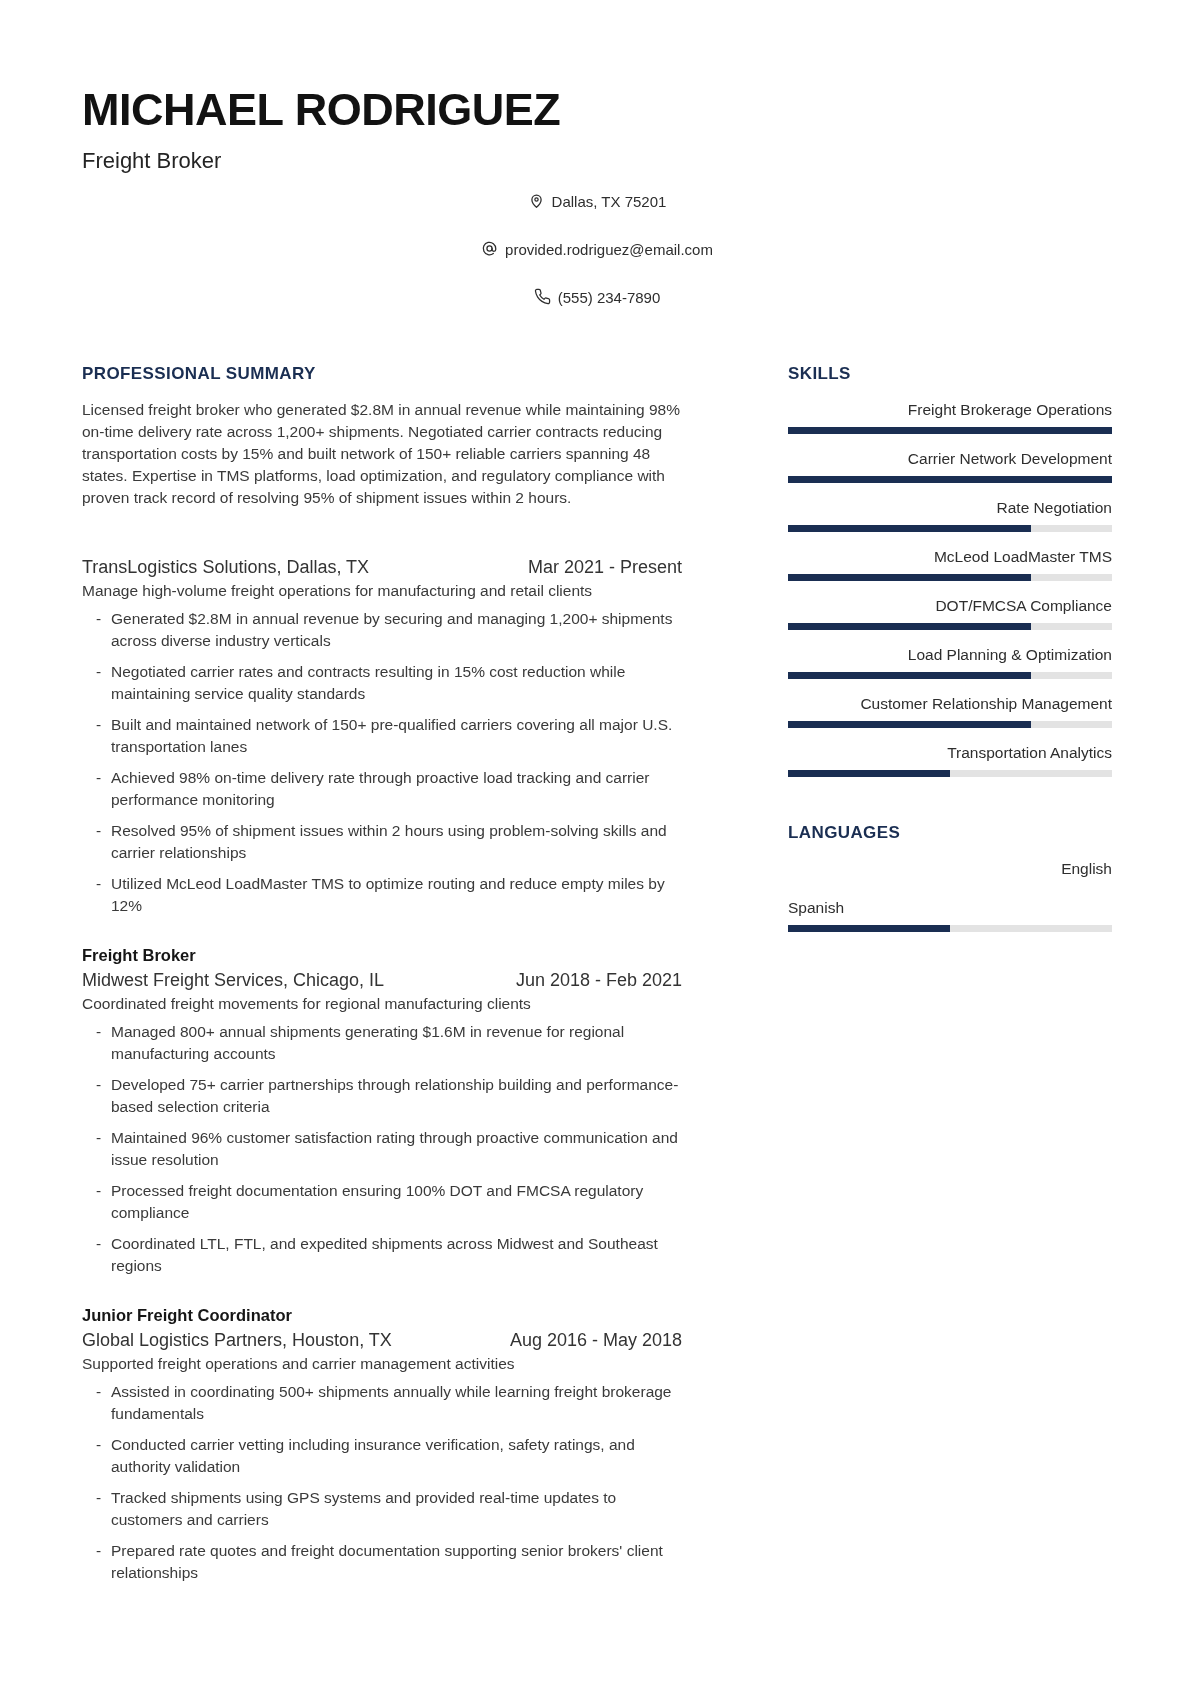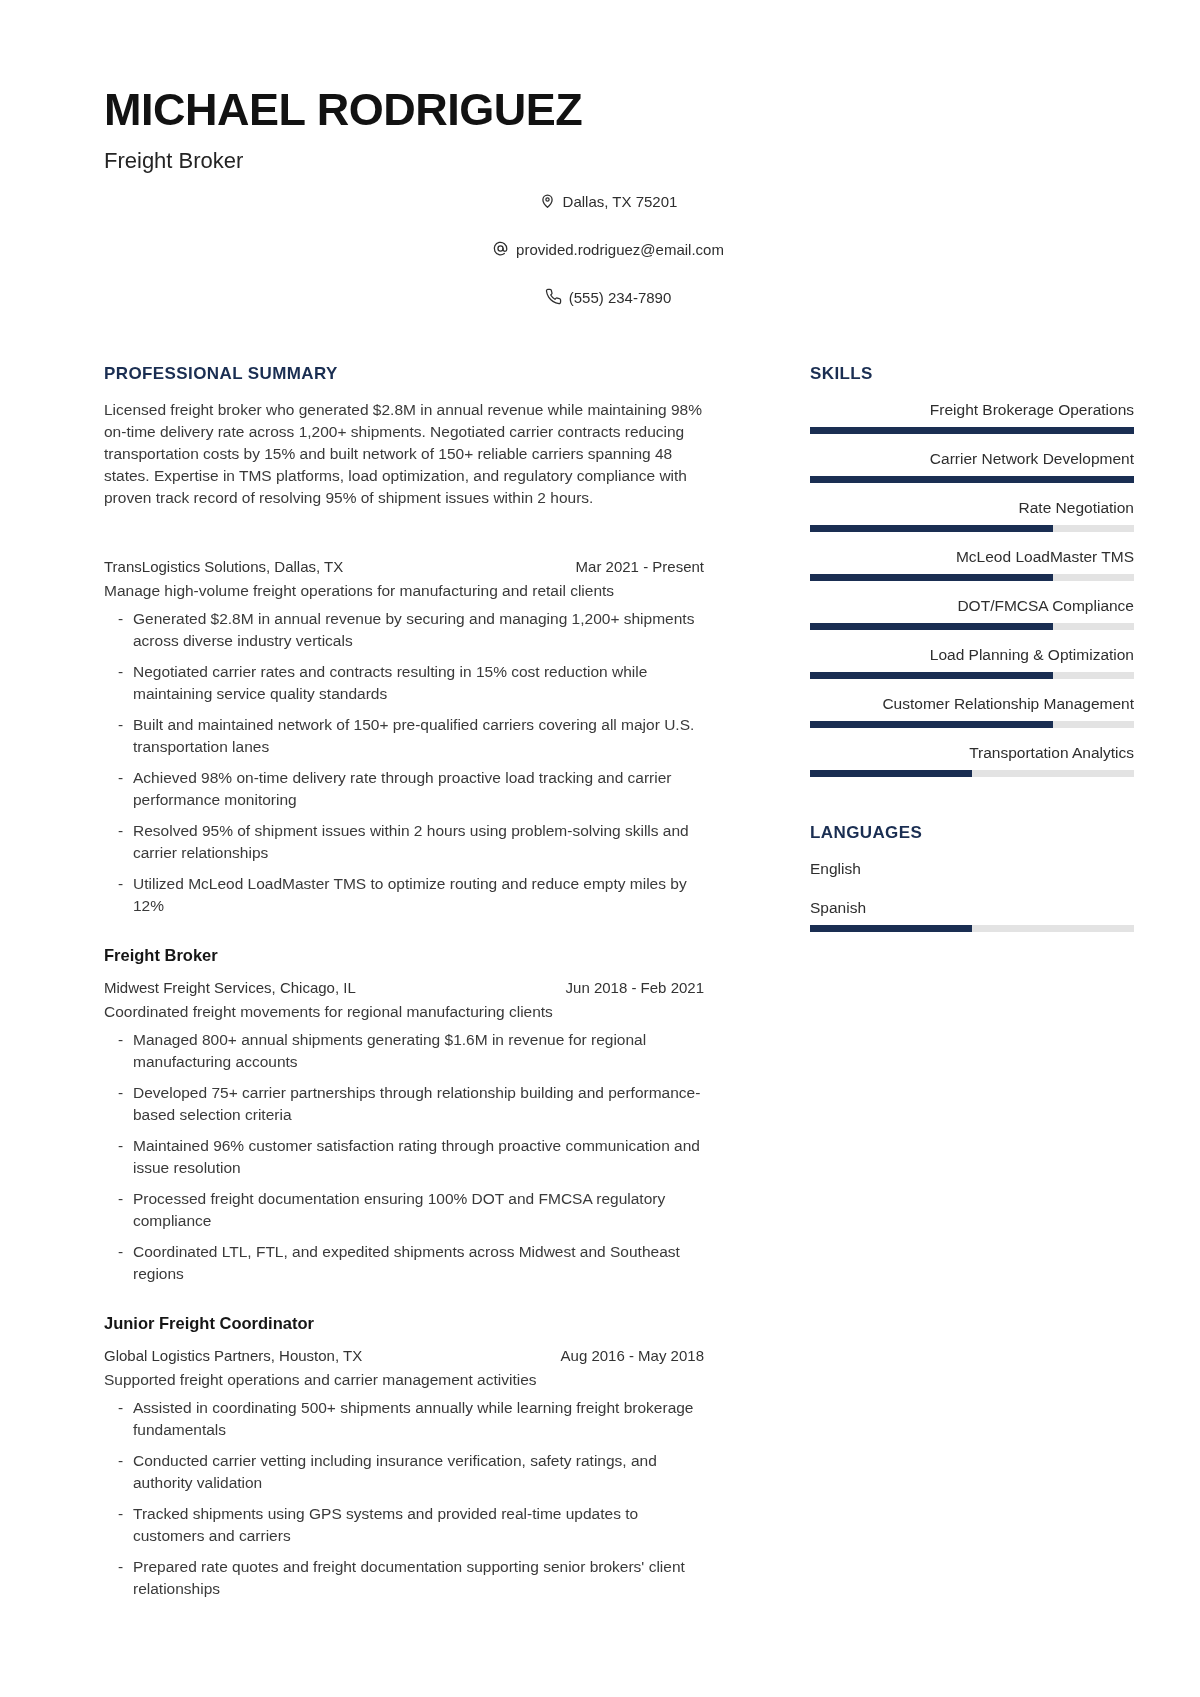--- a/index.html
+++ b/index.html
@@ -3,21 +3,21 @@
 <meta charset="utf-8">
 <style>
   * { margin: 0; padding: 0; box-sizing: border-box; }
   html, body { width: 1200px; background: #ffffff; }
   body {
     height: 1697px;
     overflow: hidden;
     font-family: "Liberation Sans", "DejaVu Sans", sans-serif;
     color: #3a3a3a;
   }
-  .page { padding: 86px 88px 0 104px; }
+  .page { padding: 86px 88px 0 82px; }
 
   
   .name {
     font-size: 45px;
     font-weight: 800;
     letter-spacing: -0.5px;
     color: #121212;
     line-height: 1.05;
   }
   .job-title-sub {
@@ -65,24 +65,24 @@
   .job-title {
     font-size: 16.5px;
     font-weight: 700;
     color: #161616;
     line-height: 22px;
   }
   .job-meta {
     display: flex;
     justify-content: space-between;
     align-items: baseline;
-    font-size: 15px;
+    font-size: 18px;
     color: #333333;
     line-height: 22px;
-    margin-top: 11px;
+    margin-top: 3px;
   }
   .job-desc {
     font-size: 15.5px;
     color: #3a3a3a;
     line-height: 22px;
     margin-top: 2px;
   }
   .bullet-list { list-style: none; margin-top: 6px; }
   .bullet {
     display: flex;
@@ -108,21 +108,21 @@
     height: 7px;
     background: #e3e3e3;
     overflow: hidden;
   }
   .bar-fill { height: 100%; background: #1a2e52; }
 
   .languages-section { margin-top: 46px; }
   .language-item { margin-bottom: 14px; }
   .language-item .language-label { margin-bottom: 6px; }
   .language-item.no-bar { margin-bottom: 17px; }
-  .language-item.no-bar .language-label { margin-bottom: 8px; }
+  .language-item.no-bar .language-label { margin-bottom: 8px; text-align: right; }
 </style>
 </head>
 <body>
 
 <div class="page">
 
   <header>
     <h1 class="name">MICHAEL RODRIGUEZ</h1>
     <div class="job-title-sub">Freight Broker</div>
 

